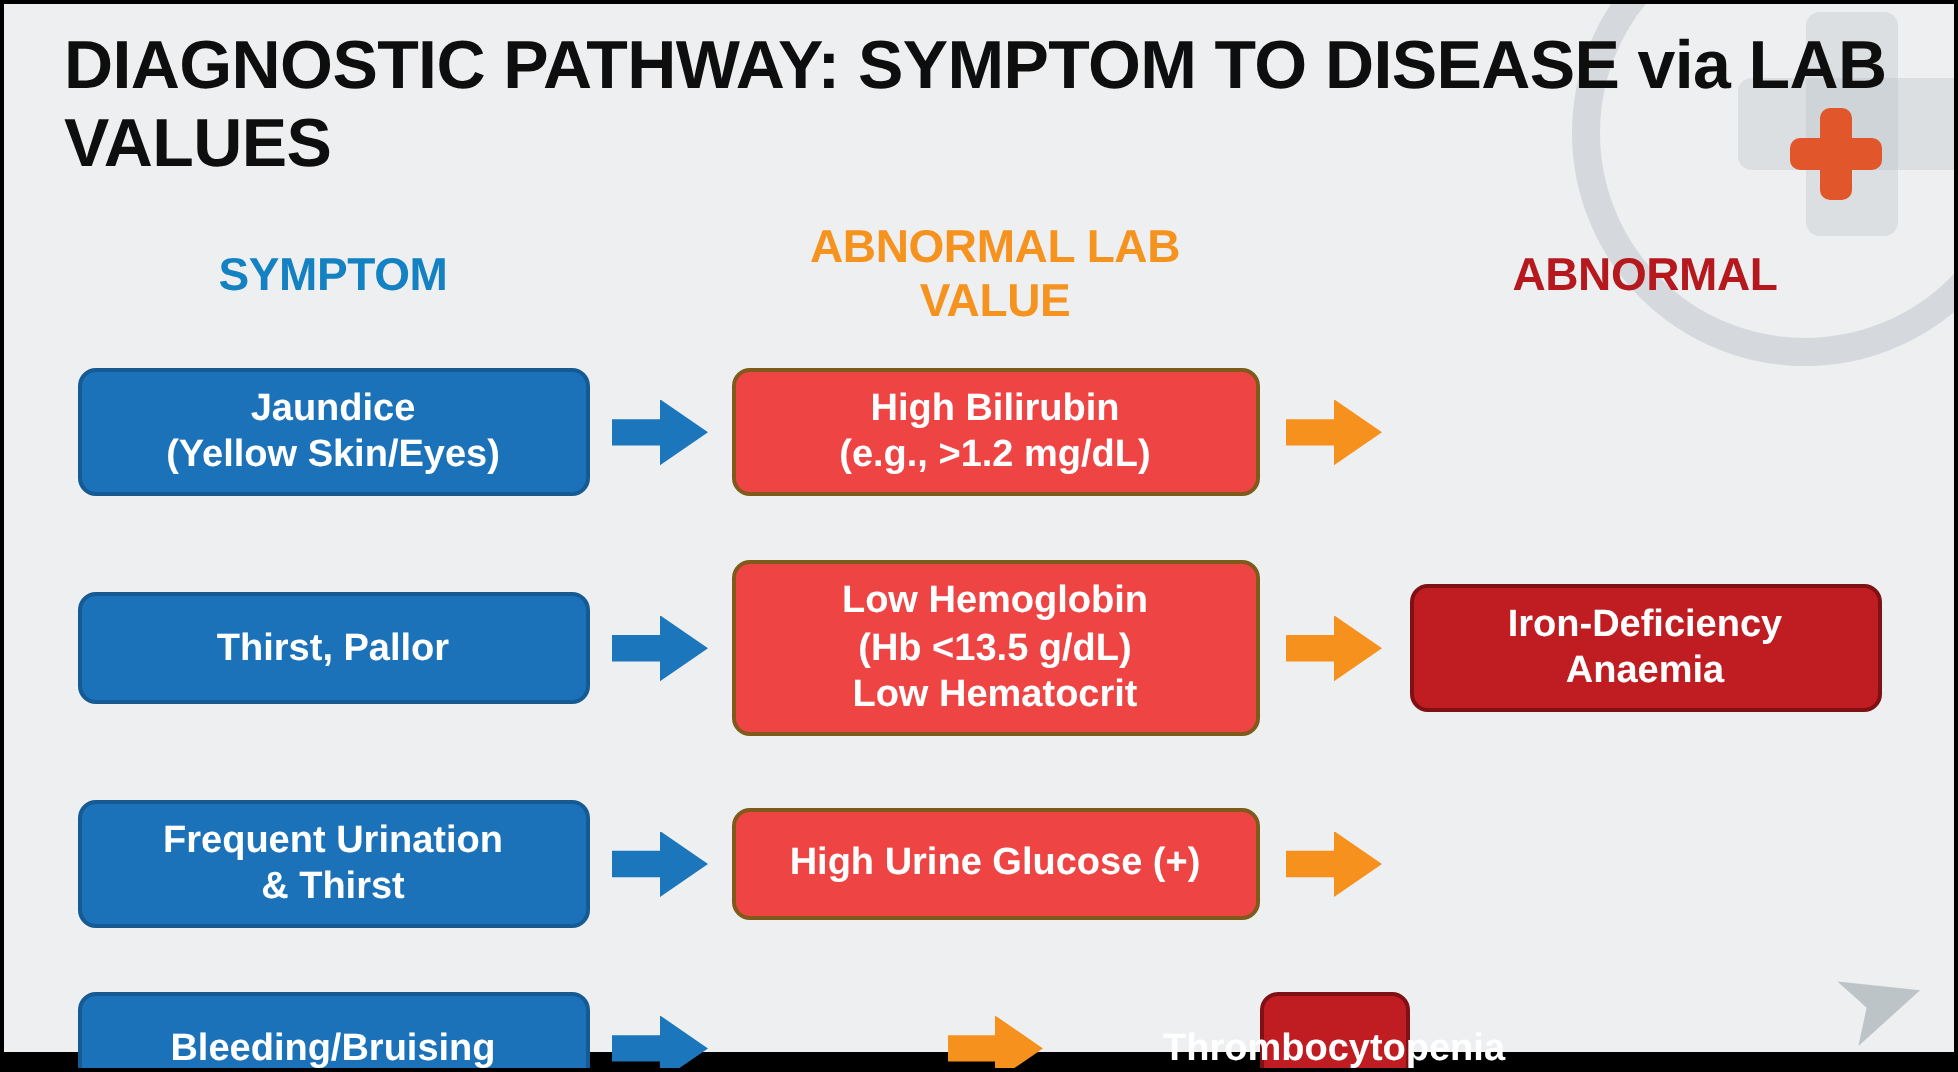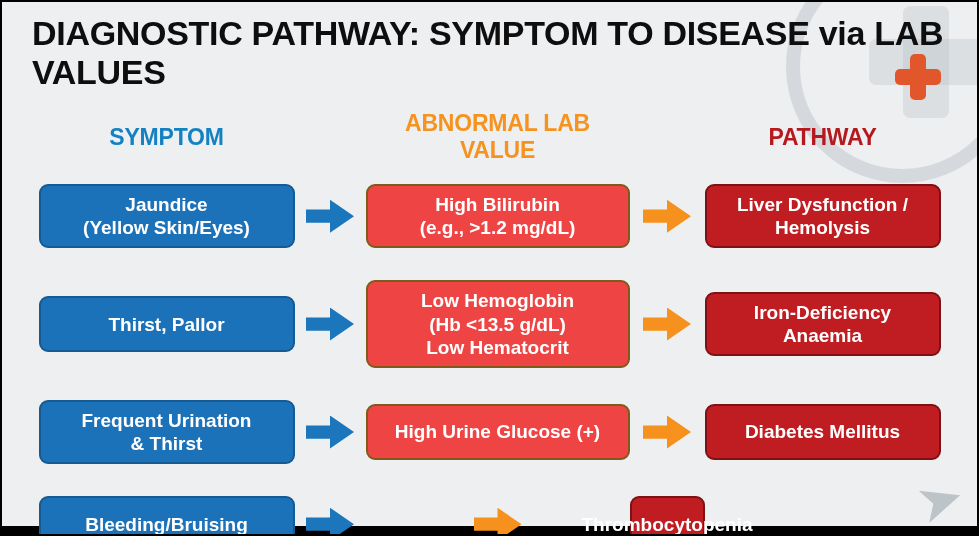--- a/index.html
+++ b/index.html
@@ -83,54 +83,51 @@
     <div class="bar-h"></div>
   </div>
 
   <div class="title">DIAGNOSTIC PATHWAY: SYMPTOM TO DISEASE via LAB VALUES</div>
 
   <div class="grid headers">
     <div class="col-header h-symptom">SYMPTOM</div>
     <div></div>
     <div class="col-header h-lab">ABNORMAL LAB VALUE</div>
     <div></div>
-    <div class="col-header h-disease">PATHWAY</div>
+    <div class="col-header h-disease">ABNORMAL</div>
   </div>
 
   <div class="rows">
 
     <div class="grid row">
       <div class="box symptom">Jaundice
 (Yellow Skin/Eyes)</div>
       <div class="arrow blue"></div>
       <div class="box lab">High Bilirubin
 (e.g., &gt;1.2 mg/dL)</div>
       <div class="arrow orange"></div>
-      <div class="box disease">Liver Dysfunction /
-Hemolysis</div>
     </div>
 
     <div class="grid row">
       <div class="box symptom">Thirst, Pallor</div>
       <div class="arrow blue"></div>
       <div class="box lab">Low Hemoglobin
 (Hb &lt;13.5 g/dL)
 Low Hematocrit</div>
       <div class="arrow orange"></div>
       <div class="box disease">Iron-Deficiency
 Anaemia</div>
     </div>
 
     <div class="grid row">
       <div class="box symptom">Frequent Urination
 &amp; Thirst</div>
       <div class="arrow blue"></div>
       <div class="box lab">High Urine Glucose (+)</div>
       <div class="arrow orange"></div>
-      <div class="box disease">Diabetes Mellitus</div>
     </div>
 
     <div class="grid row">
       <div class="box symptom">Bleeding/Bruising</div>
       <div class="arrow blue"></div>
       <div class="arrow orange"></div>
       <div class="box disease">Thrombocytopenia</div>
     </div>
 
   </div>

